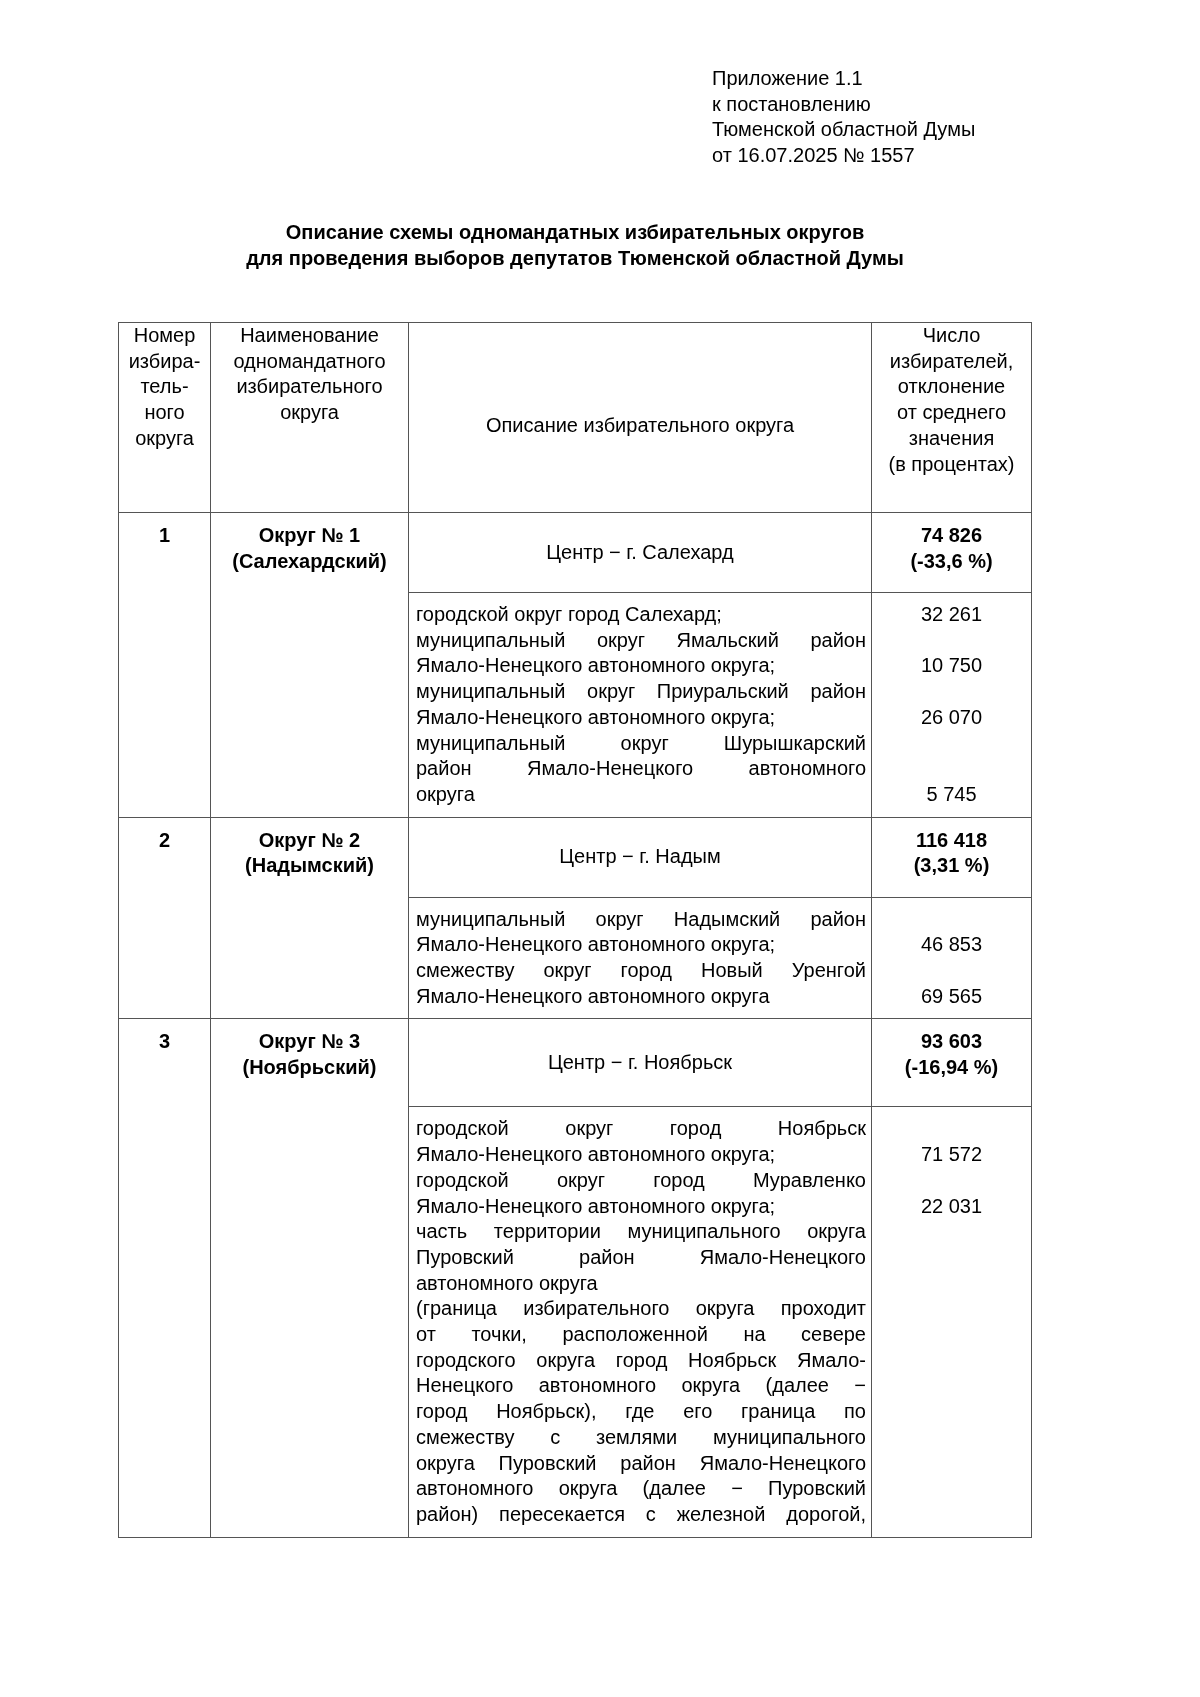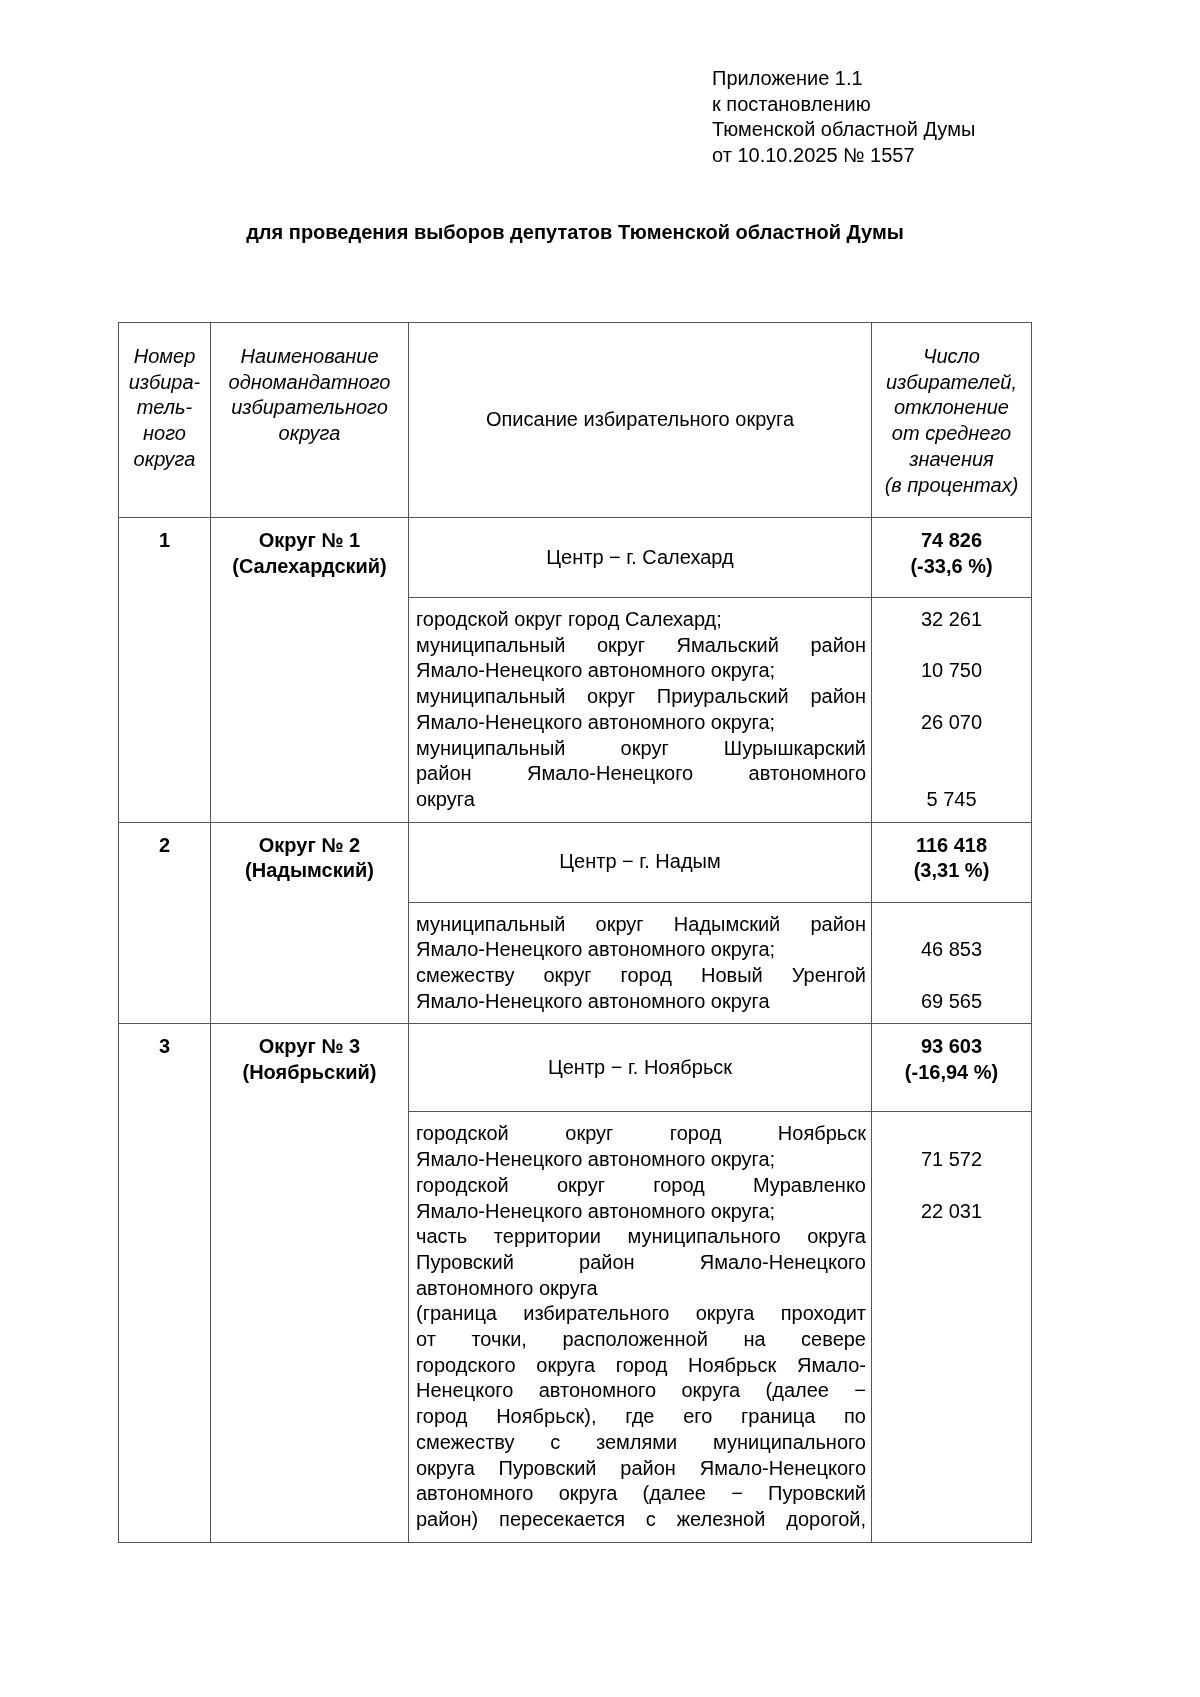--- a/index.html
+++ b/index.html
@@ -8,46 +8,47 @@
   .appendix { position: absolute; left: 712px; top: 66px; font-size: 20px; line-height: 25.5px; }
   .appendix div { white-space: nowrap; }
   .title { position: absolute; left: 0; width: 1150px; top: 220px; text-align: center;
            font-weight: bold; font-size: 20px; line-height: 25.5px; }
   table.main { position: absolute; left: 118px; top: 322px; border-collapse: collapse;
                table-layout: fixed; width: 913px; font-size: 20px; line-height: 25.7px; }
   table.main td { border: 1.5px solid #555; vertical-align: top; padding: 0; }
   table.main { border: 1.5px solid #222; }
   col.c1 { width: 92px; } col.c2 { width: 198px; } col.c3 { width: 463px; } col.c4 { width: 160px; }
   .hdr td { height: 173px; text-align: center; }
-  .hdr .h1, .hdr .h2, .hdr .h4 { padding-top: 21px; font-style: italic; }
-  .hdr .h3 { vertical-align: middle; padding-top: 0; }
+  .hdr .h1, .hdr .h2, .hdr .h4 { padding-top: 0; }
+  .hdr .h3 { vertical-align: middle; padding-top: 16px; }
   .num { text-align: center; font-weight: bold; padding-top: 10px !important; }
   .name { text-align: center; font-weight: bold; padding-top: 10px !important; }
   .center { text-align: center; font-weight: normal; vertical-align: middle !important; }
   .total { text-align: center; font-weight: bold; padding-top: 10px !important; }
   .desc { text-align: justify; padding: 9px 5px 9px 7px !important; }
   .desc div { text-align: justify; text-align-last: justify; }
   .desc div.last { text-align-last: left; }
   .vals { text-align: center; padding-top: 9px !important; position: relative; }
   .vals div { height: 25.7px; }
   .r1c td.center, .r1c td.total { height: 69px; }
   .r2c td.center, .r2c td.total { height: 69px; }
   .r3c td.center, .r3c td.total { height: 77px; }
 </style>
 </head>
 <body>
 
 <div class="appendix">
   <div>Приложение 1.1</div>
   <div>к постановлению</div>
   <div>Тюменской областной Думы</div>
-  <div>от 10.10.2025 № 1557</div>
+  <div>от 16.07.2025 № 1557</div>
 </div>
 
 <div class="title">
+  <div>Описание схемы одномандатных избирательных округов</div>
   <div>для проведения выборов депутатов Тюменской областной Думы</div>
 </div>
 
 <table class="main">
   <colgroup>
       <col class="c1">
       <col class="c2">
       <col class="c3">
       <col class="c4">
     </colgroup>

